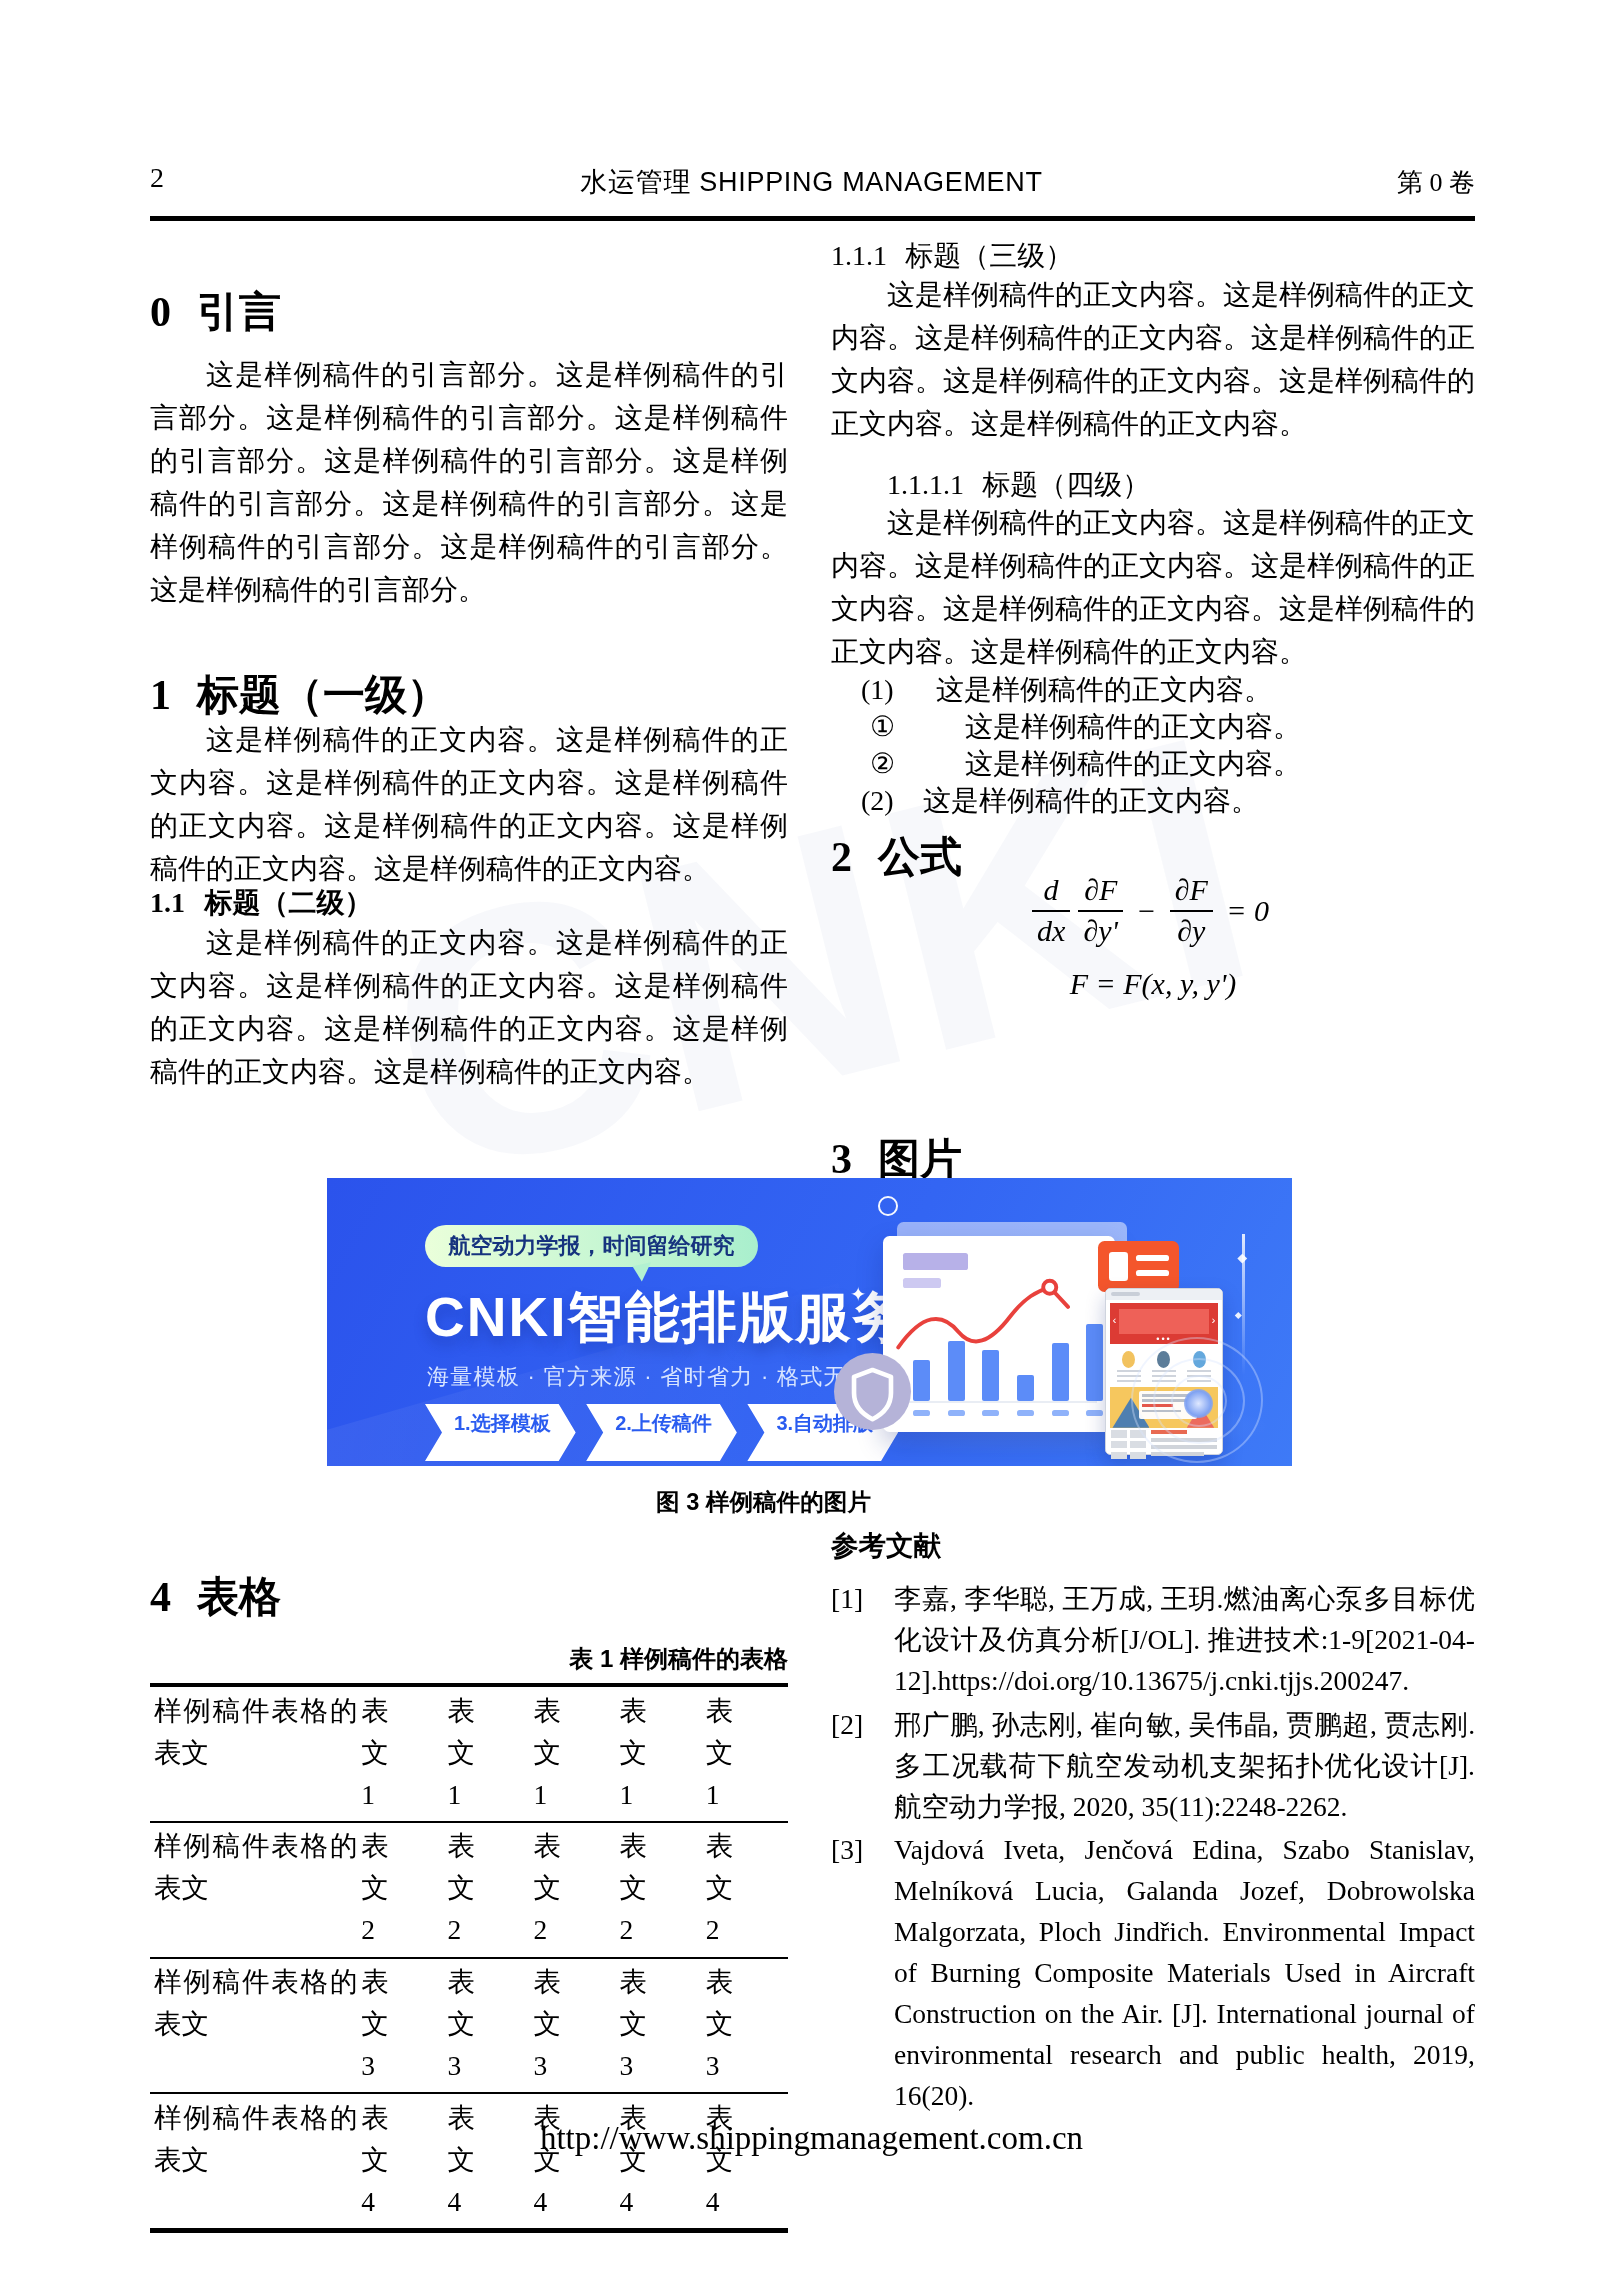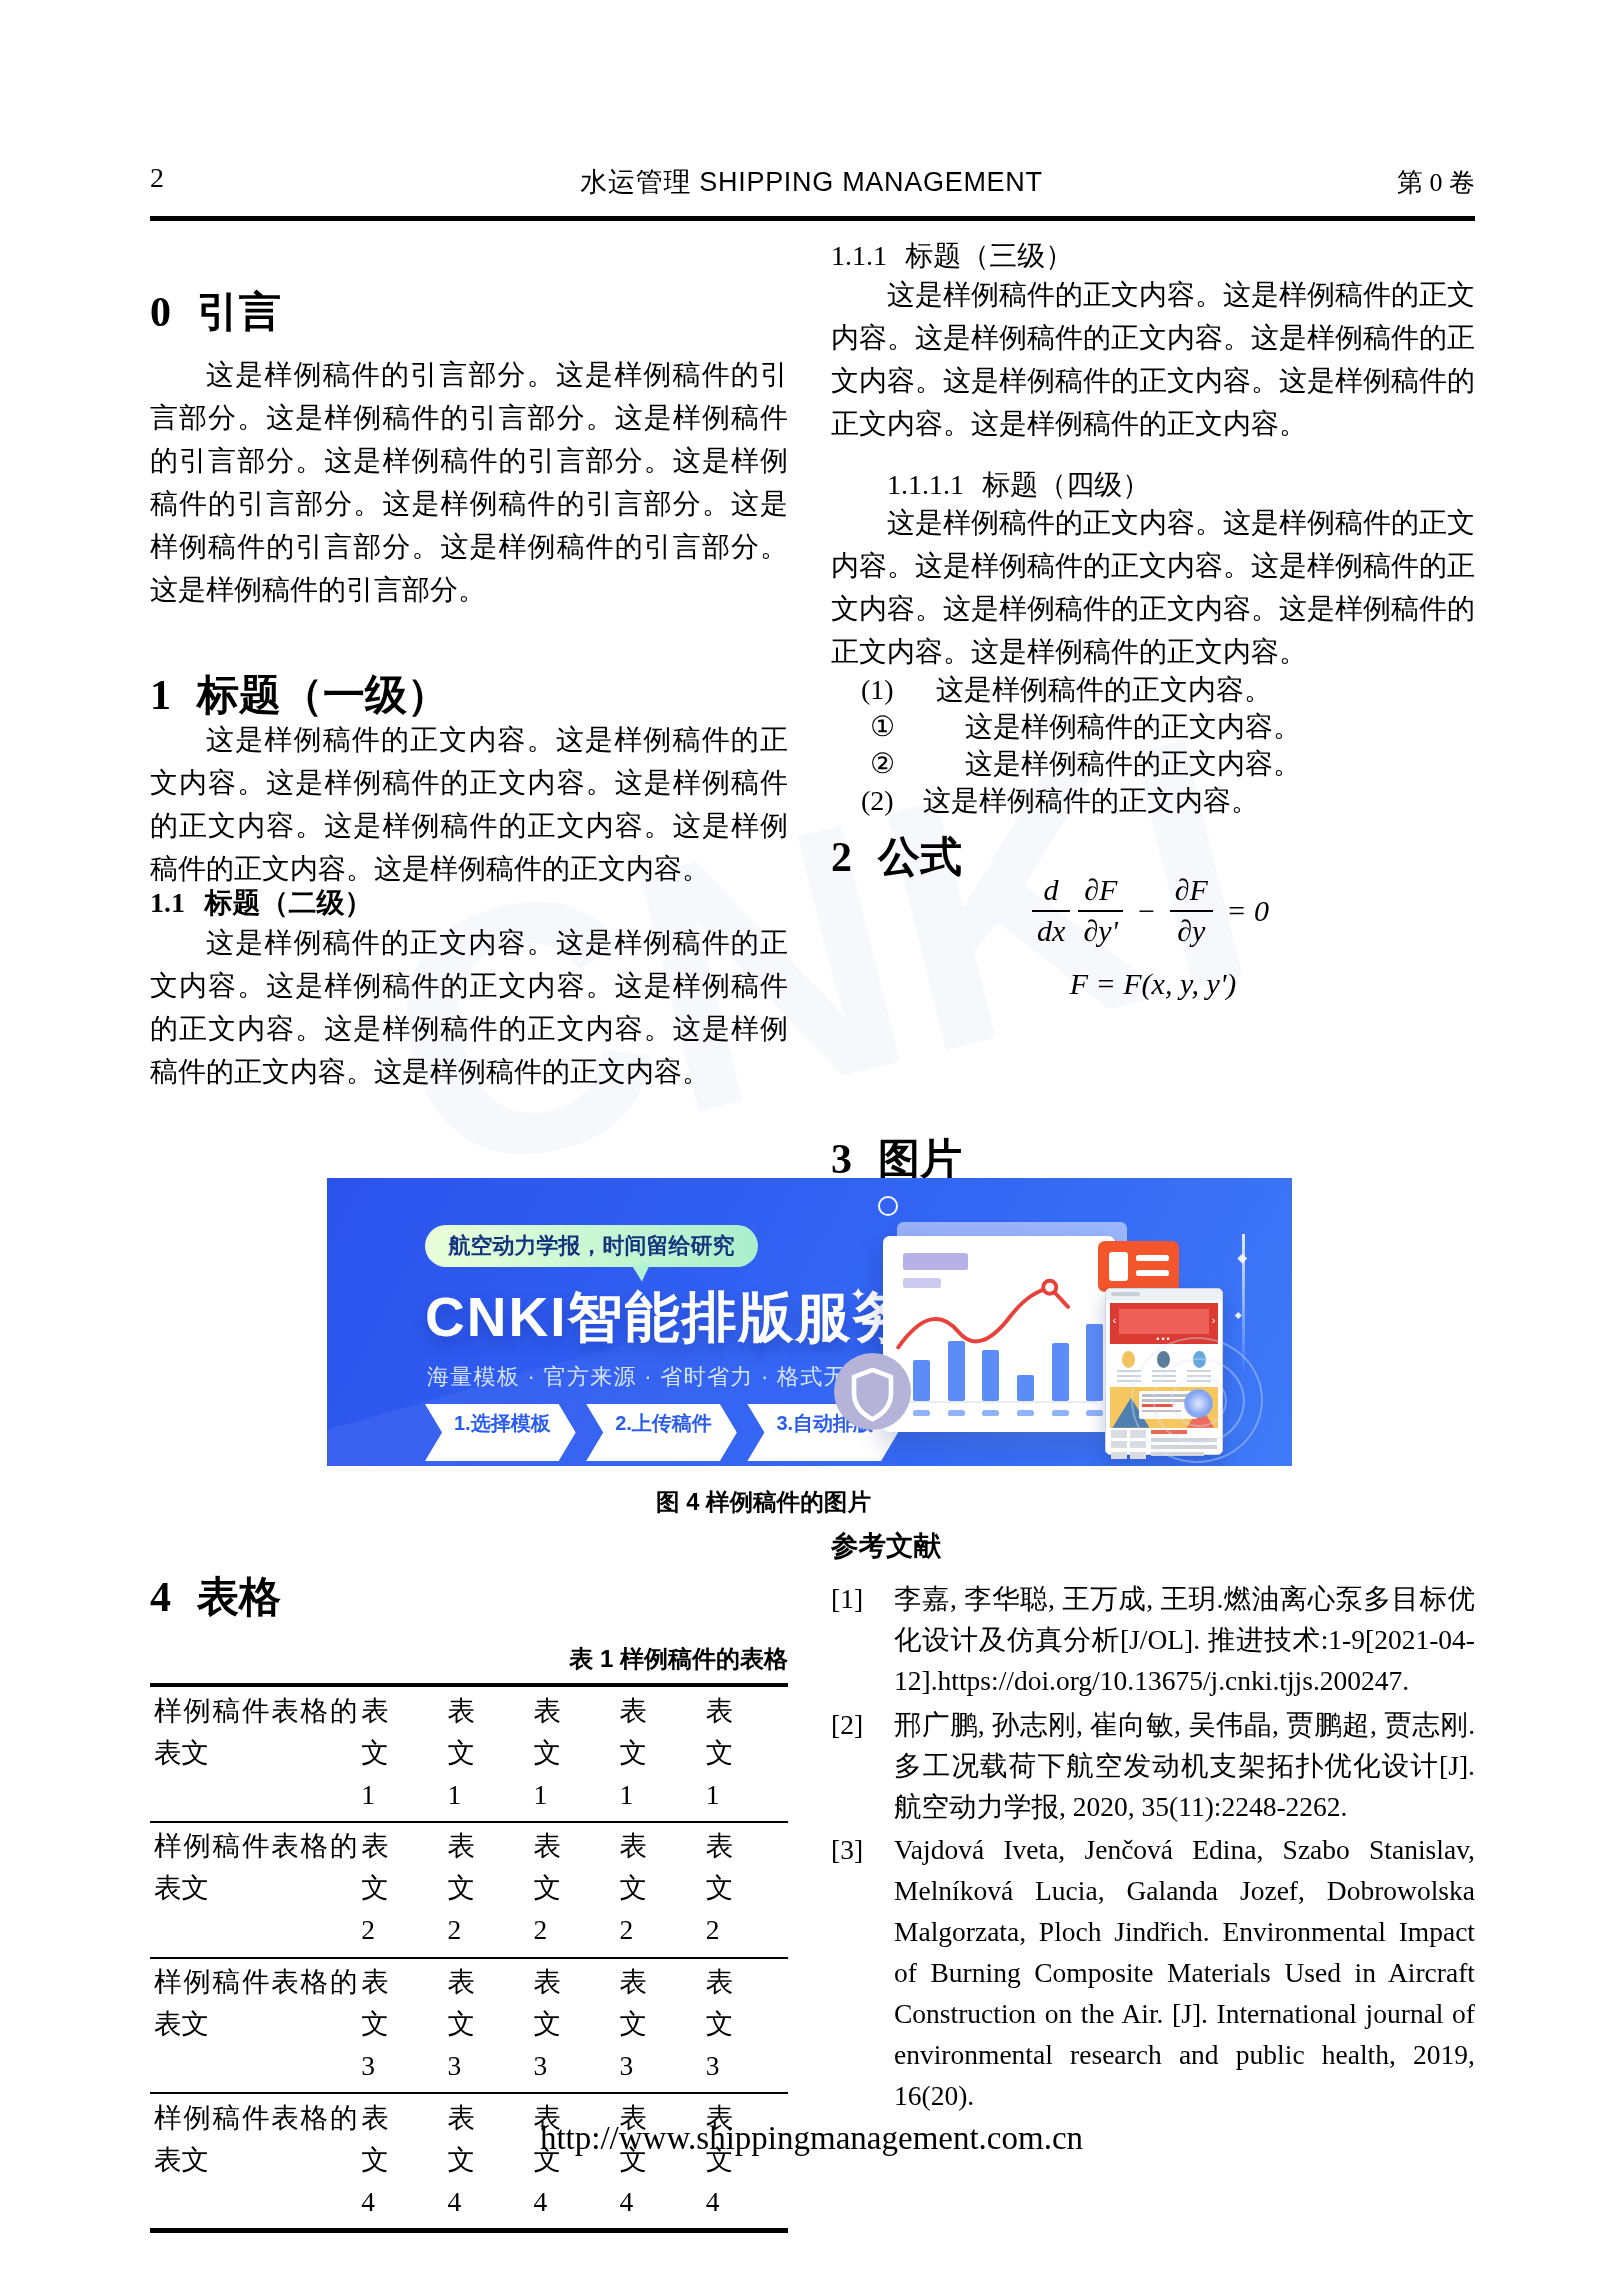--- a/index.html
+++ b/index.html
@@ -456,17 +456,17 @@
       <div class="r" style="left:25px;top:23.6px;width:88px;height:82px;"></div>
       <div class="r" style="left:43px;top:41px;width:52px;height:48px;"></div>
       <div class="glowdot"></div>
     </div>
 
     <div class="beam"></div>
     <div class="diamond" style="left:912px;top:77px;"></div>
     <div class="diamond" style="left:909px;top:135px;width:4.6px;height:4.6px;"></div>
   </div>
 
-  <div class="abs fig-caption">图 4 样例稿件的图片</div>
+  <div class="abs fig-caption">图 3 样例稿件的图片</div>
 
   <div class="abs footer">http://www.shippingmanagement.com.cn</div>
 </div>
 
 
 </body></html>

